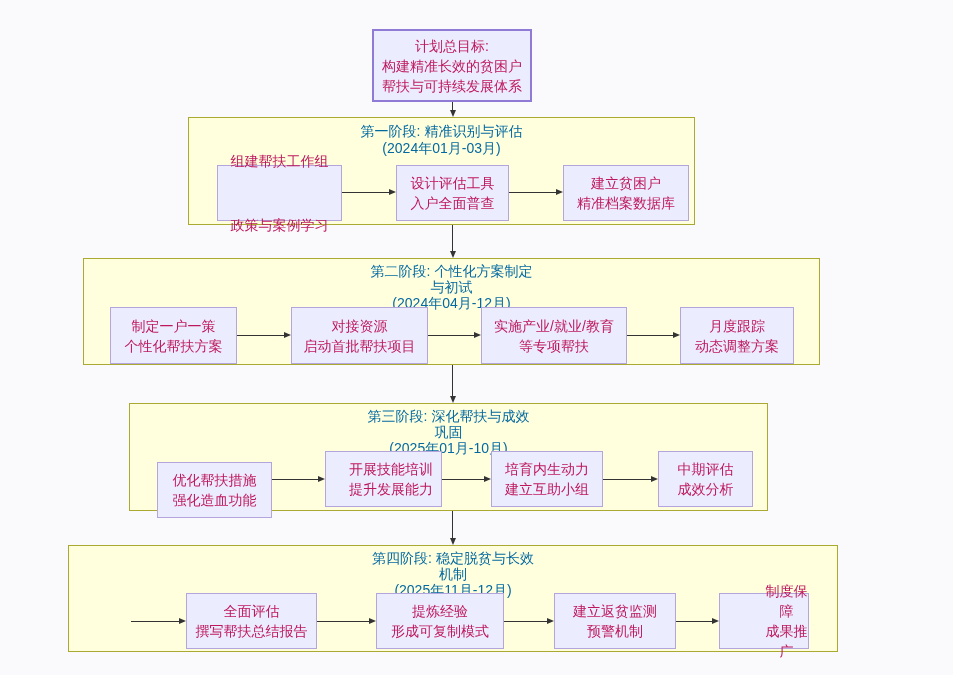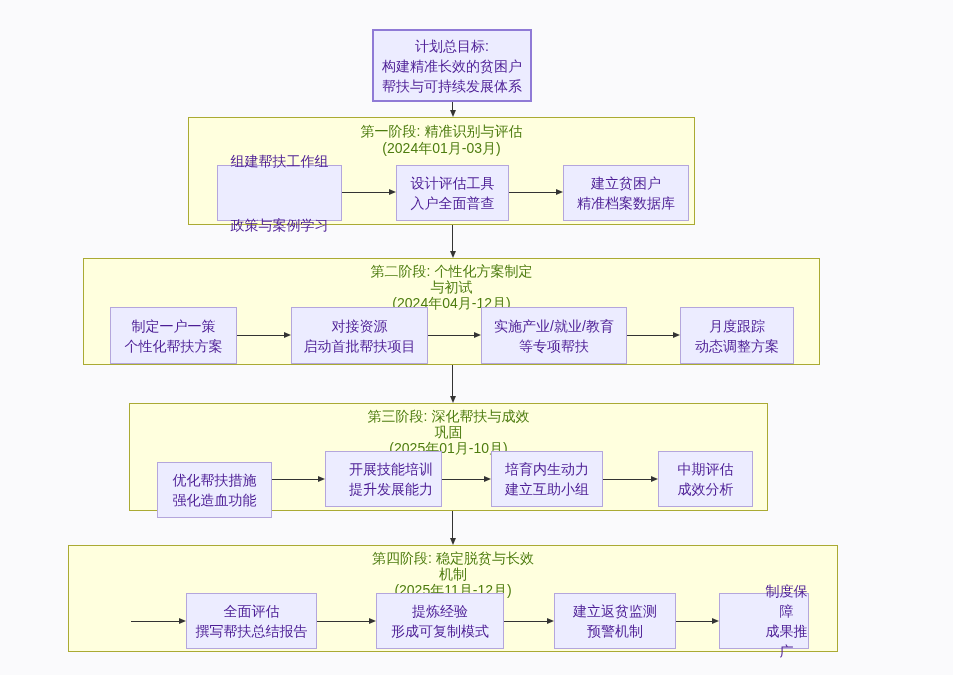--- a/index.html
+++ b/index.html
@@ -15,40 +15,40 @@
     overflow:hidden;
   }
   .node{
     position:absolute;
     background:#ececff;
     border:1.5px solid #b4a6dc;
     box-sizing:border-box;
     display:flex;flex-direction:column;justify-content:center;
     text-align:center;
     font-size:14px;line-height:20px;
-    color:#4c1d95;
+    color:#be185d;
     z-index:3;
   }
   .goal{
     border:2px solid #8f7ad6;
     line-height:20px;
   }
   .phase{
     position:absolute;
     background:#ffffde;
     border:1px solid #aaaa33;
     box-sizing:border-box;
     z-index:1;
   }
   .ptitle{
     position:absolute;
     left:0;right:0;
     text-align:center;
     font-size:14px;line-height:17px;
-    color:#4d7c0f;
+    color:#0369a1;
     z-index:2;
   }
   .ptitle.three{line-height:16px;}
   .harrow{
     position:absolute;height:0;
     border-top:1.5px solid #333333;
     z-index:2;
   }
   .harrow::after{
     content:"";position:absolute;right:-7px;top:-4.25px;

